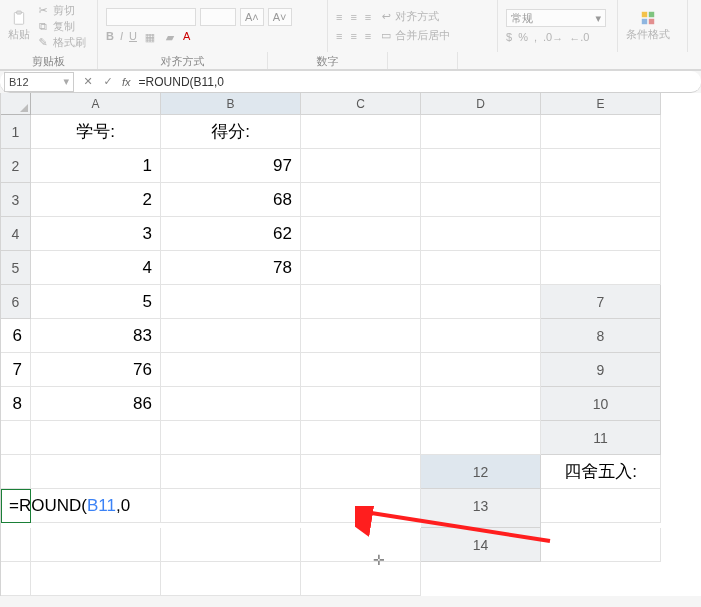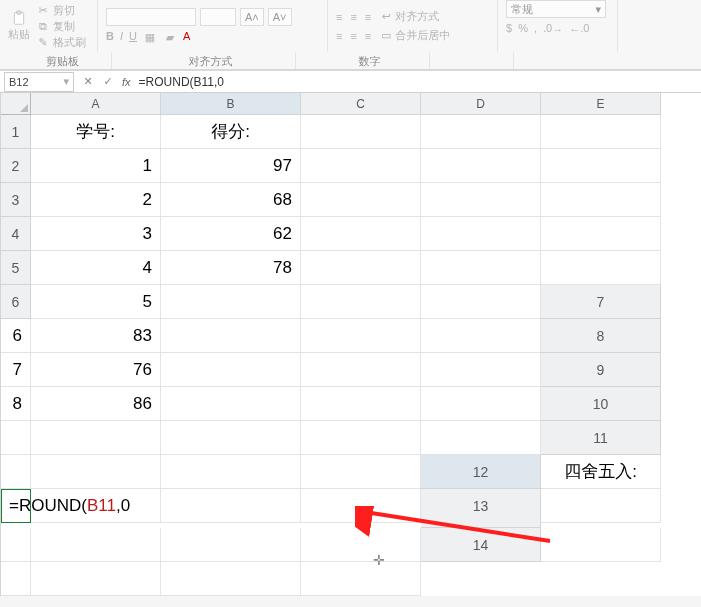--- a/index.html
+++ b/index.html
@@ -41,39 +41,39 @@
     display:flex;
     border-bottom:1px solid #d8d8d8;
     font-size:11px;
     color:#888;
     height:18px;
   }
   .ribbon-labels div {
     text-align:center;
     border-right:1px solid #e4e4e4;
     line-height:18px;
-    margin-left:14px;
   }
   .btn-look {
     border:1px solid #dcdcdc;
     height:18px;
     padding:0 4px;
     display:inline-flex;
     align-items:center;
     font-size:11px;
     color:#999;
     background:#fcfcfc;
   }
   
   .fbar {
     display:flex;
     align-items:center;
     background:#fff;
     border-bottom:1px solid #d0d0d0;
     height:22px;
+    border-radius:10px;
   }
   .namebox {
     width:70px; height:20px;
     border:1px solid #ccc;
     display:flex; align-items:center; justify-content:space-between;
     padding:0 4px;
     margin:0 4px;
     font-size:11px;
     color:#444;
     background:#fff;
@@ -134,21 +134,21 @@
   .col-B-hdr { background:#dfe7ee; }
   
   .active-cell {
     position:relative;
     outline:1.5px solid #1a7f37;
     outline-offset:-1px;
     z-index:2;
     overflow:visible;
     white-space:nowrap;
   }
-  .active-cell .ref-highlight { color:#b91c1c; }
+  .active-cell .ref-highlight { color:#3b82f6; }
   .tooltip-hint {
     position:absolute;
     top:100%; left:40px;
     background:#fdfdf4;
     border:1px solid #c9c9b8;
     font-size:11px;
     padding:1px 6px;
     color:#555;
     line-height:14px;
     white-space:nowrap;
@@ -234,34 +234,47 @@
         <span>≡</span>
         <span>≡</span>
         <span>≡</span>
         <span style="display:flex; gap:2px; align-items:center;">
           <span class="mini-icon">▭</span>
           <span>合并后居中</span>
         </span>
       </div>
     </div>
 
-    <div class="rgroup" style="width:120px; flex-direction:column; align-items:flex-start; gap:4px">
+    <div class="rgroup" style="width:120px; flex-direction:column; align-items:flex-start; justify-content:center; gap:4px">
       <span class="btn-look" style="width:100px; justify-content:space-between;">
         <span>常规</span>
         <span>▾</span>
       </span>
       <div style="display:flex; gap:6px;">
         <span>$</span>
         <span>%</span>
         <span>,</span>
         <span>.0→</span>
         <span>←.0</span>
       </div>
     </div>
 
+    <div class="rgroup" style="width:70px">
+      <div class="big">
+        <span class="mini-icon">
+          <svg width="18" height="18" viewBox="0 0 18 18">
+              <rect x="1" y="1" width="7" height="7" fill="#f3c24a"></rect>
+              <rect x="10" y="1" width="7" height="7" fill="#7fc47f"></rect>
+              <rect x="1" y="10" width="7" height="7" fill="#8fb6e0"></rect>
+              <rect x="10" y="10" width="7" height="7" fill="#e28f8f"></rect>
+            </svg>
+        </span>
+        <span>条件格式</span>
+      </div>
+    </div>
   </div>
   <div class="ribbon-labels">
     <div style="width:98px">剪贴板</div>
     <div style="width:170px">对齐方式</div>
     <div style="width:120px">数字</div>
     <div style="width:70px"></div>
   </div>
 </div>
 
 <div class="fbar">

